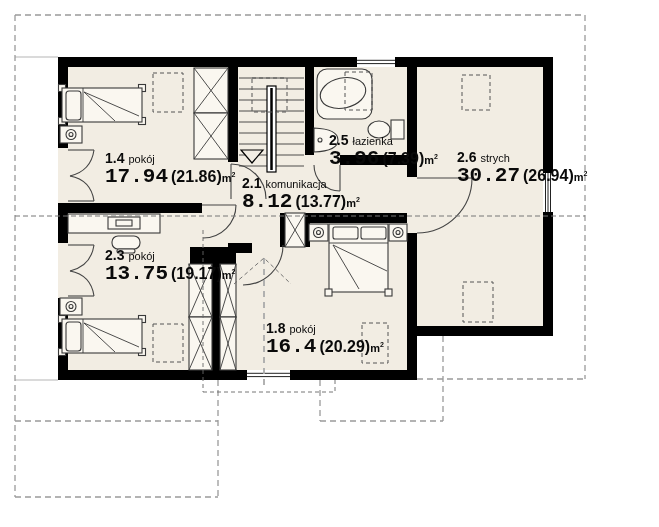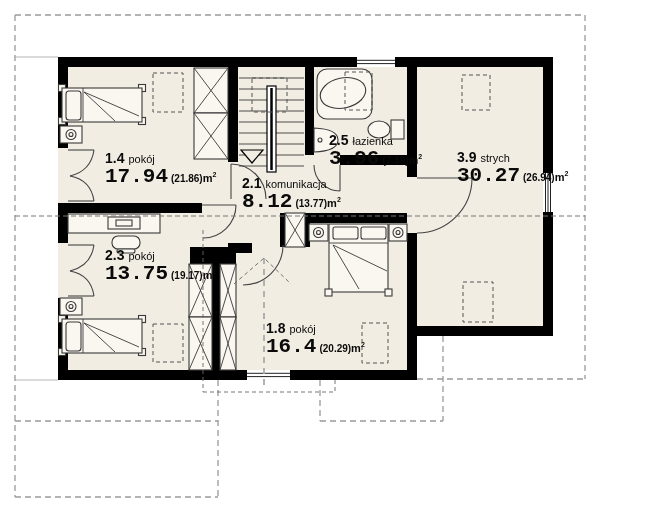--- a/index.html
+++ b/index.html
@@ -24,21 +24,21 @@
   .dash-dark{fill:none;stroke:#555;stroke-width:1;stroke-dasharray:4 3;}
   .dash-slope{fill:none;stroke:#666;stroke-width:0.9;stroke-dasharray:4 3;}
   .dash-center{fill:none;stroke:#aaa;stroke-width:1.8;stroke-dasharray:6 5;}
   .grayln{stroke:#b5b5b5;stroke-width:1;fill:none;}
   .room-label{position:absolute;color:var(--text);white-space:nowrap;}
   .room-label .l1{line-height:14px;}
   .room-label .l2{line-height:17px;}
   .rn{font-size:14px;font-weight:700;}
   .rname{font-size:11px;font-weight:400;margin-left:4px;}
   .rarea{font-size:21px;font-weight:700;font-family:Liberation Mono, monospace;}
-  .rgross{font-size:10px;font-weight:700;margin-left:3px;}
+  .rgross{font-size:16px;font-weight:700;margin-left:3px;}
   .runit{font-size:11px;font-weight:700;}
   .runit sup{font-size:7px;}
 </style>
 </head>
 <body>
 
 <div id="canvas">
   <svg id="plan-svg" width="659" height="527" viewBox="0 0 659 527">
 
     <g>
@@ -296,21 +296,21 @@
     <div class="l1"><span class="rn">2.1</span><span class="rname">komunikacja</span></div>
     <div class="l2"><span class="rarea">8.12</span><span class="rgross">(13.77)</span><span class="runit"><span>m</span><sup>2</sup></span></div>
   </div>
 
   <div class="room-label" style="left:329px;top:133px">
     <div class="l1"><span class="rn">2.5</span><span class="rname">łazienka</span></div>
     <div class="l2"><span class="rarea">3.96</span><span class="rgross">(7.39)</span><span class="runit"><span>m</span><sup>2</sup></span></div>
   </div>
 
   <div class="room-label" style="left:457px;top:150px">
-    <div class="l1"><span class="rn">3.9</span><span class="rname">strych</span></div>
+    <div class="l1"><span class="rn">2.6</span><span class="rname">strych</span></div>
     <div class="l2"><span class="rarea">30.27</span><span class="rgross">(26.94)</span><span class="runit"><span>m</span><sup>2</sup></span></div>
   </div>
 
   <div class="room-label" style="left:105px;top:248px">
     <div class="l1"><span class="rn">2.3</span><span class="rname">pokój</span></div>
     <div class="l2"><span class="rarea">13.75</span><span class="rgross">(19.17)</span><span class="runit"><span>m</span><sup>2</sup></span></div>
   </div>
 
   <div class="room-label" style="left:266px;top:321px">
     <div class="l1"><span class="rn">1.8</span><span class="rname">pokój</span></div>

